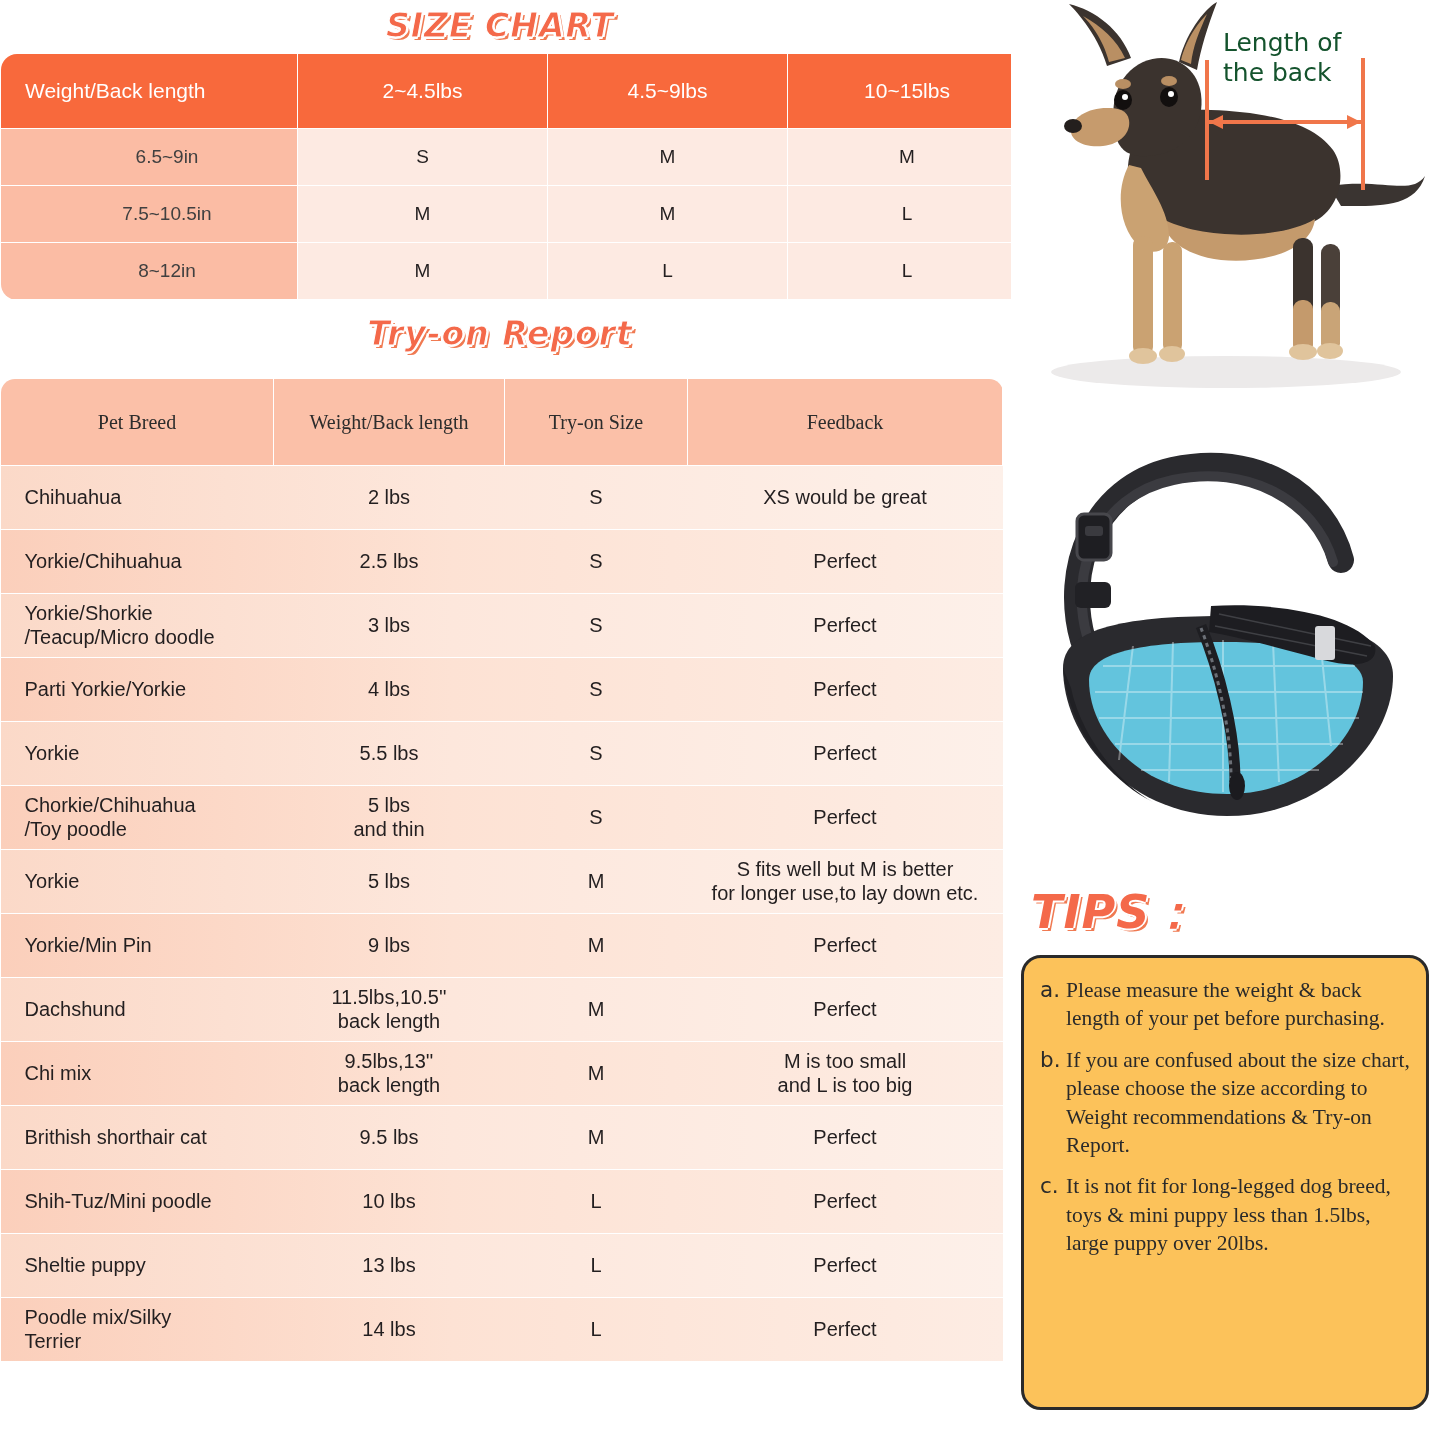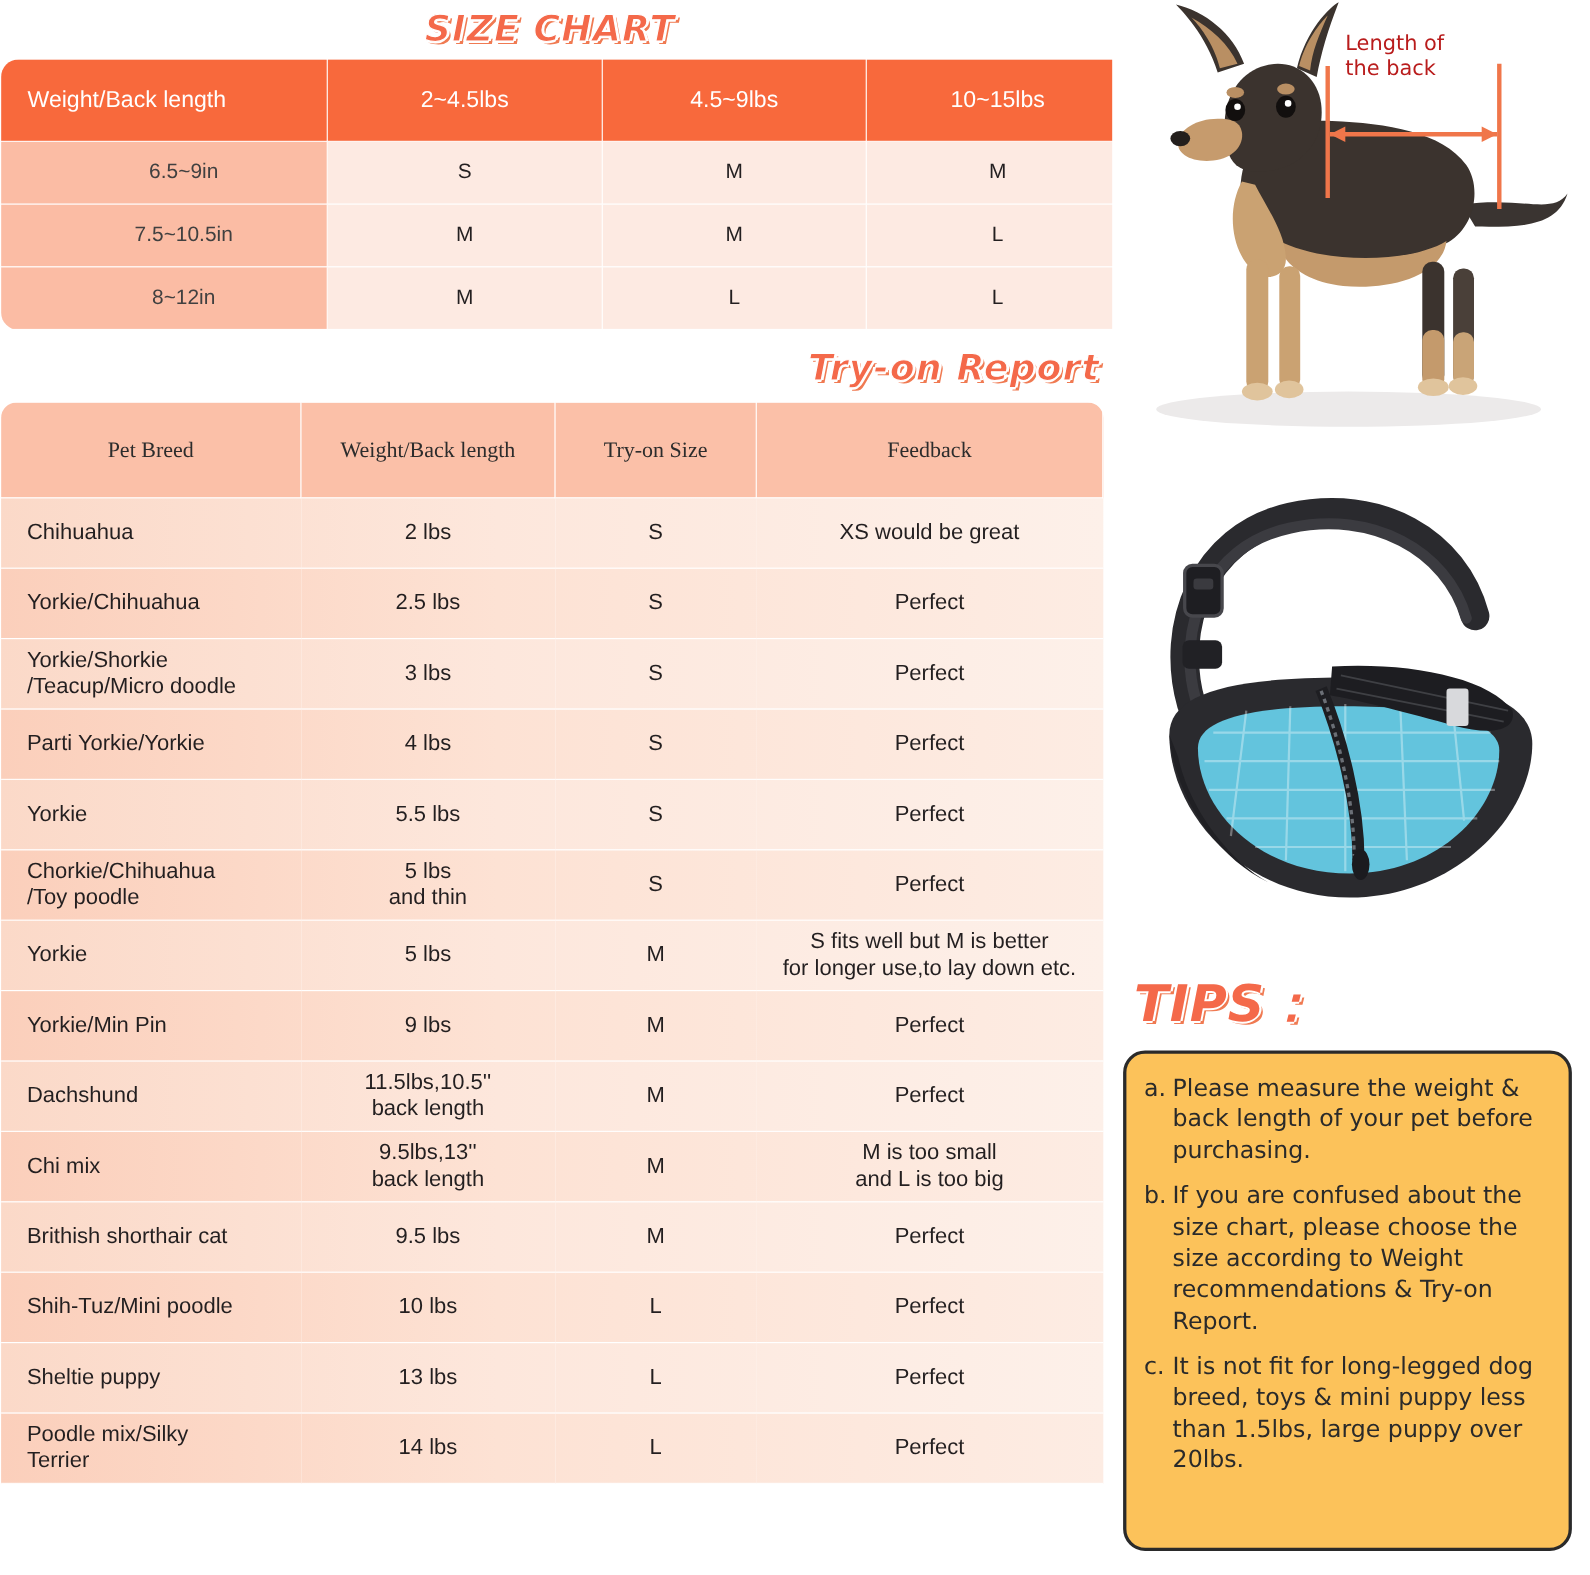--- a/index.html
+++ b/index.html
@@ -38,21 +38,21 @@
     font-style: italic;
     font-size: 33px;
     letter-spacing: 1px;
     color: #f4694a;
     -webkit-text-stroke: 1px #ffffff;
     text-shadow:
        2px 0 0 #ffffff, -2px 0 0 #ffffff, 0 2px 0 #ffffff, 0 -2px 0 #ffffff,
        3px 3px 0 #f07a52, -1px -1px 0 #ffffff;
   }
   #size-chart-title { margin: 6px 0 8px 0; }
-  #tryon-title { margin: 14px 0 12px 0; text-align: right; }
+  #tryon-title { margin: 14px 0 25px 0; }
 
   
   table.grid {
     border-collapse: collapse;
     width: 998px;
     table-layout: fixed;
   }
   table.grid td, table.grid th {
     border: 1px solid #ffffff;
     text-align: center;
@@ -143,22 +143,22 @@
     inset: 0;
     background: #ffffff;
   }
   
   .measure-label {
     position: absolute;
     left: 212px;
     top: 28px;
     width: 200px;
     font-family: "DejaVu Sans", sans-serif;
-    font-size: 19px;
-    color: #b91c1c;
+    font-size: 25px;
+    color: #14532d;
     line-height: 1.15;
   }
 
   
   .carrier {
     position: absolute;
     left: 20px;
     top: 430px;
     width: 410px;
     height: 430px;
@@ -196,21 +196,21 @@
     font-family: "DejaVu Sans", sans-serif;
     font-size: 21.5px;
     color: #2a2a2a;
     line-height: 1.32;
     margin-bottom: 13px;
   }
   .tip .bullet {
     width: 26px;
     flex: 0 0 26px;
   }
-  .tip .txt { flex: 1 1 auto; }
+  .tip .txt { flex: 1 1 auto; font-family: Liberation Serif, serif; }
 </style>
 </head>
 <body>
 
 <div class="page">
 
   <div class="left-col">
 
     <div class="heading" id="size-chart-title">SIZE CHART</div>
 

